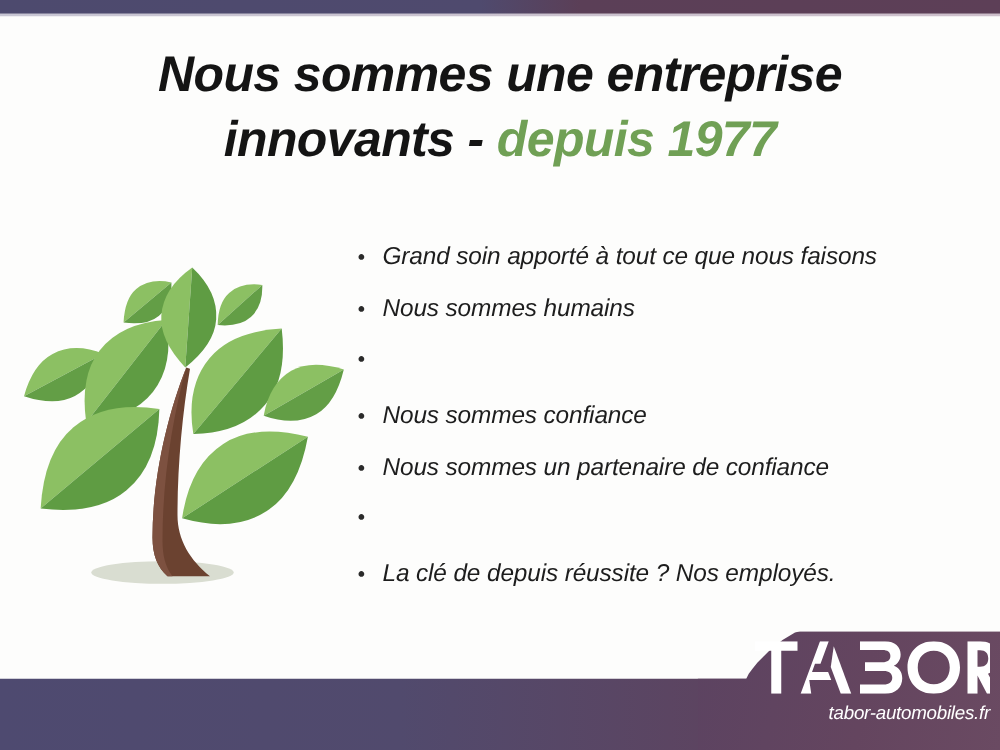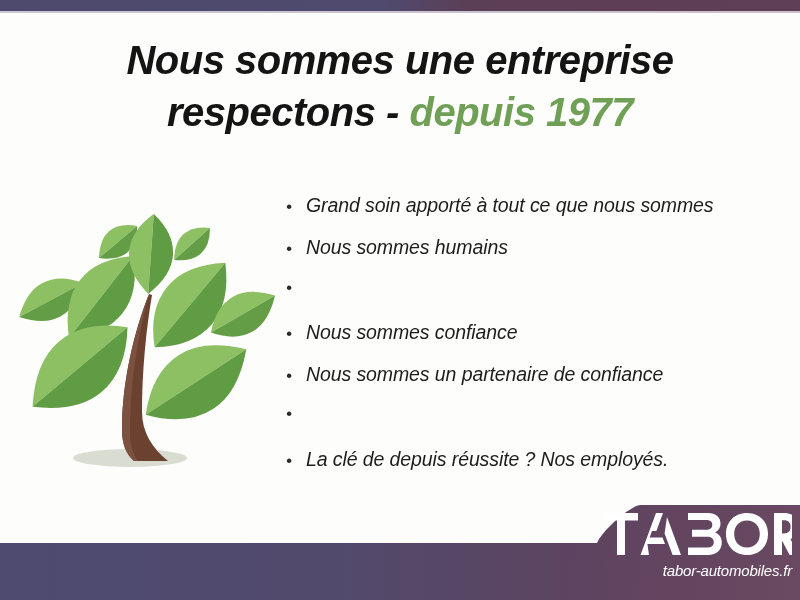--- a/index.html
+++ b/index.html
@@ -118,21 +118,21 @@
 </head>
 <body>
 
 <div id="slide">
 
   <div class="top-bar"></div>
   <div class="top-bar-hairline"></div>
 
   <div class="title-block">
     <div class="title-line">Nous sommes une entreprise</div>
-    <div class="title-line"><span>respectons - </span><span class="title-accent">depuis 1977</span></div>
+    <div class="title-line"><span>innovants - </span><span class="title-accent">depuis 1977</span></div>
   </div>
 
   <div class="tree">
     <svg viewBox="0 0 266 310" width="266" height="310" xmlns="http://www.w3.org/2000/svg">
       <defs>
         <clipPath id="lf1">
             <ellipse cx="0" cy="0" rx="46" ry="25"></ellipse>
           </clipPath>
       </defs>
 
@@ -190,21 +190,21 @@
                C 134 266, 124 250, 124 230
                C 124 190, 128 148, 134 113
                Z" fill="#6b4230"></path>
       <path d="M 131 112 C 120 152, 112 202, 112 250 C 112 262, 114 271, 120 279 L 116 279 C 108 272, 104 262, 104 248 C 104 200, 116 150, 131 112 Z" fill="#7d5140"></path>
     </svg>
   </div>
 
   <div class="bullets">
     <div class="bullet-row">
       <span class="bullet-dot">•</span>
-      <span class="bullet-text">Grand soin apporté à tout ce que nous sommes</span>
+      <span class="bullet-text">Grand soin apporté à tout ce que nous faisons</span>
     </div>
     <div class="bullet-row">
       <span class="bullet-dot">•</span>
       <span class="bullet-text">Nous sommes humains</span>
     </div>
     <div class="bullet-row">
       <span class="bullet-dot">•</span>
     </div>
     <div class="bullet-row">
       <span class="bullet-dot">•</span>

